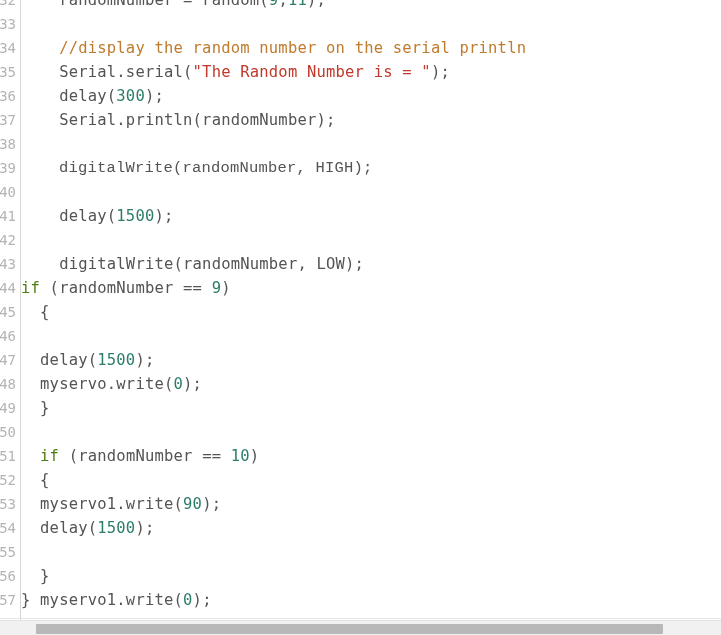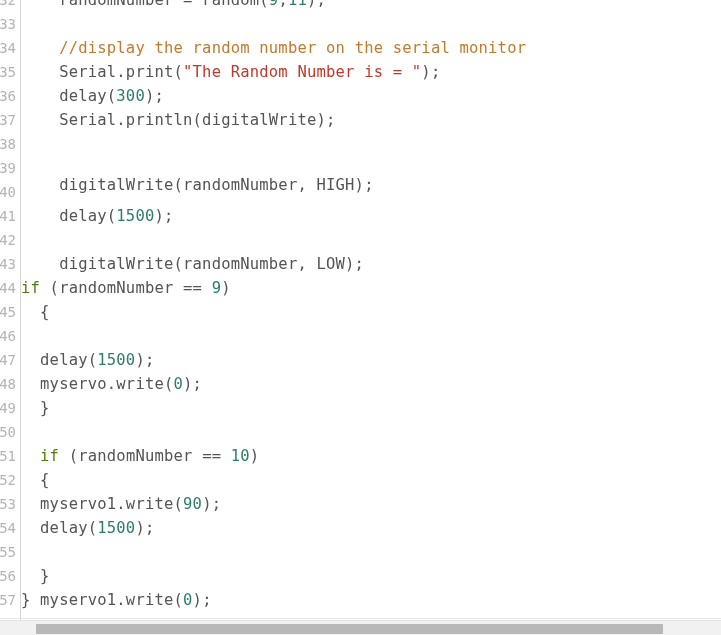--- a/index.html
+++ b/index.html
@@ -142,26 +142,26 @@
       <div class="gutter-num" style="top: 516px;">54</div>
       <div class="gutter-num" style="top: 540px;">55</div>
       <div class="gutter-num" style="top: 564px;">56</div>
       <div class="gutter-num" style="top: 588px;">57</div>
     </div>
   <div id="gutter-divider"></div>
 
   <div id="code-surface">
       <div class="code-line" style="top: -12px;"><span class="tok-plain">    randomNumber = random(</span><span class="tok-number">9</span><span class="tok-plain">,</span><span class="tok-number">11</span><span class="tok-plain">);</span></div>
       <div class="code-line" style="top: 12px;"><span class="tok-plain"></span></div>
-      <div class="code-line" style="top: 36px;"><span class="tok-plain">    </span><span class="tok-comment">//display the random number on the serial monitor</span></div>
-      <div class="code-line" style="top: 60px;"><span class="tok-plain">    Serial.print(</span><span class="tok-string">"The Random Number is = "</span><span class="tok-plain">);</span></div>
+      <div class="code-line" style="top: 36px;"><span class="tok-plain">    </span><span class="tok-comment">//display the random number on the serial println</span></div>
+      <div class="code-line" style="top: 60px;"><span class="tok-plain">    Serial.serial(</span><span class="tok-string">"The Random Number is = "</span><span class="tok-plain">);</span></div>
       <div class="code-line" style="top: 84px;"><span class="tok-plain">    delay(</span><span class="tok-number">300</span><span class="tok-plain">);</span></div>
-      <div class="code-line" style="top: 108px;"><span class="tok-plain">    Serial.println(digitalWrite);</span></div>
+      <div class="code-line" style="top: 108px;"><span class="tok-plain">    Serial.println(randomNumber);</span></div>
       <div class="code-line" style="top: 132px;"><span class="tok-plain"></span></div>
-      <div class="code-line" style="top: 173px;"><span class="tok-plain">    digitalWrite(randomNumber, HIGH);</span></div>
+      <div class="code-line" style="top: 156px; font-family: Liberation Mono, monospace;"><span class="tok-plain">    digitalWrite(randomNumber, HIGH);</span></div>
       <div class="code-line" style="top: 180px;"><span class="tok-plain"></span></div>
       <div class="code-line" style="top: 204px;"><span class="tok-plain">    delay(</span><span class="tok-number">1500</span><span class="tok-plain">);</span></div>
       <div class="code-line" style="top: 228px;"><span class="tok-plain"></span></div>
       <div class="code-line" style="top: 252px;"><span class="tok-plain">    digitalWrite(randomNumber, LOW);</span></div>
       <div class="code-line" style="top: 276px;"><span class="tok-keyword">if</span><span class="tok-plain"> (randomNumber == </span><span class="tok-number">9</span><span class="tok-plain">)</span></div>
       <div class="code-line" style="top: 300px;"><span class="tok-plain">  {</span></div>
       <div class="code-line" style="top: 348px;"><span class="tok-plain">  delay(</span><span class="tok-number">1500</span><span class="tok-plain">);</span></div>
       <div class="code-line" style="top: 372px;"><span class="tok-plain">  myservo.write(</span><span class="tok-number">0</span><span class="tok-plain">);</span></div>
       <div class="code-line" style="top: 396px;"><span class="tok-plain">  }</span></div>
       <div class="code-line" style="top: 420px;"><span class="tok-plain"></span></div>

